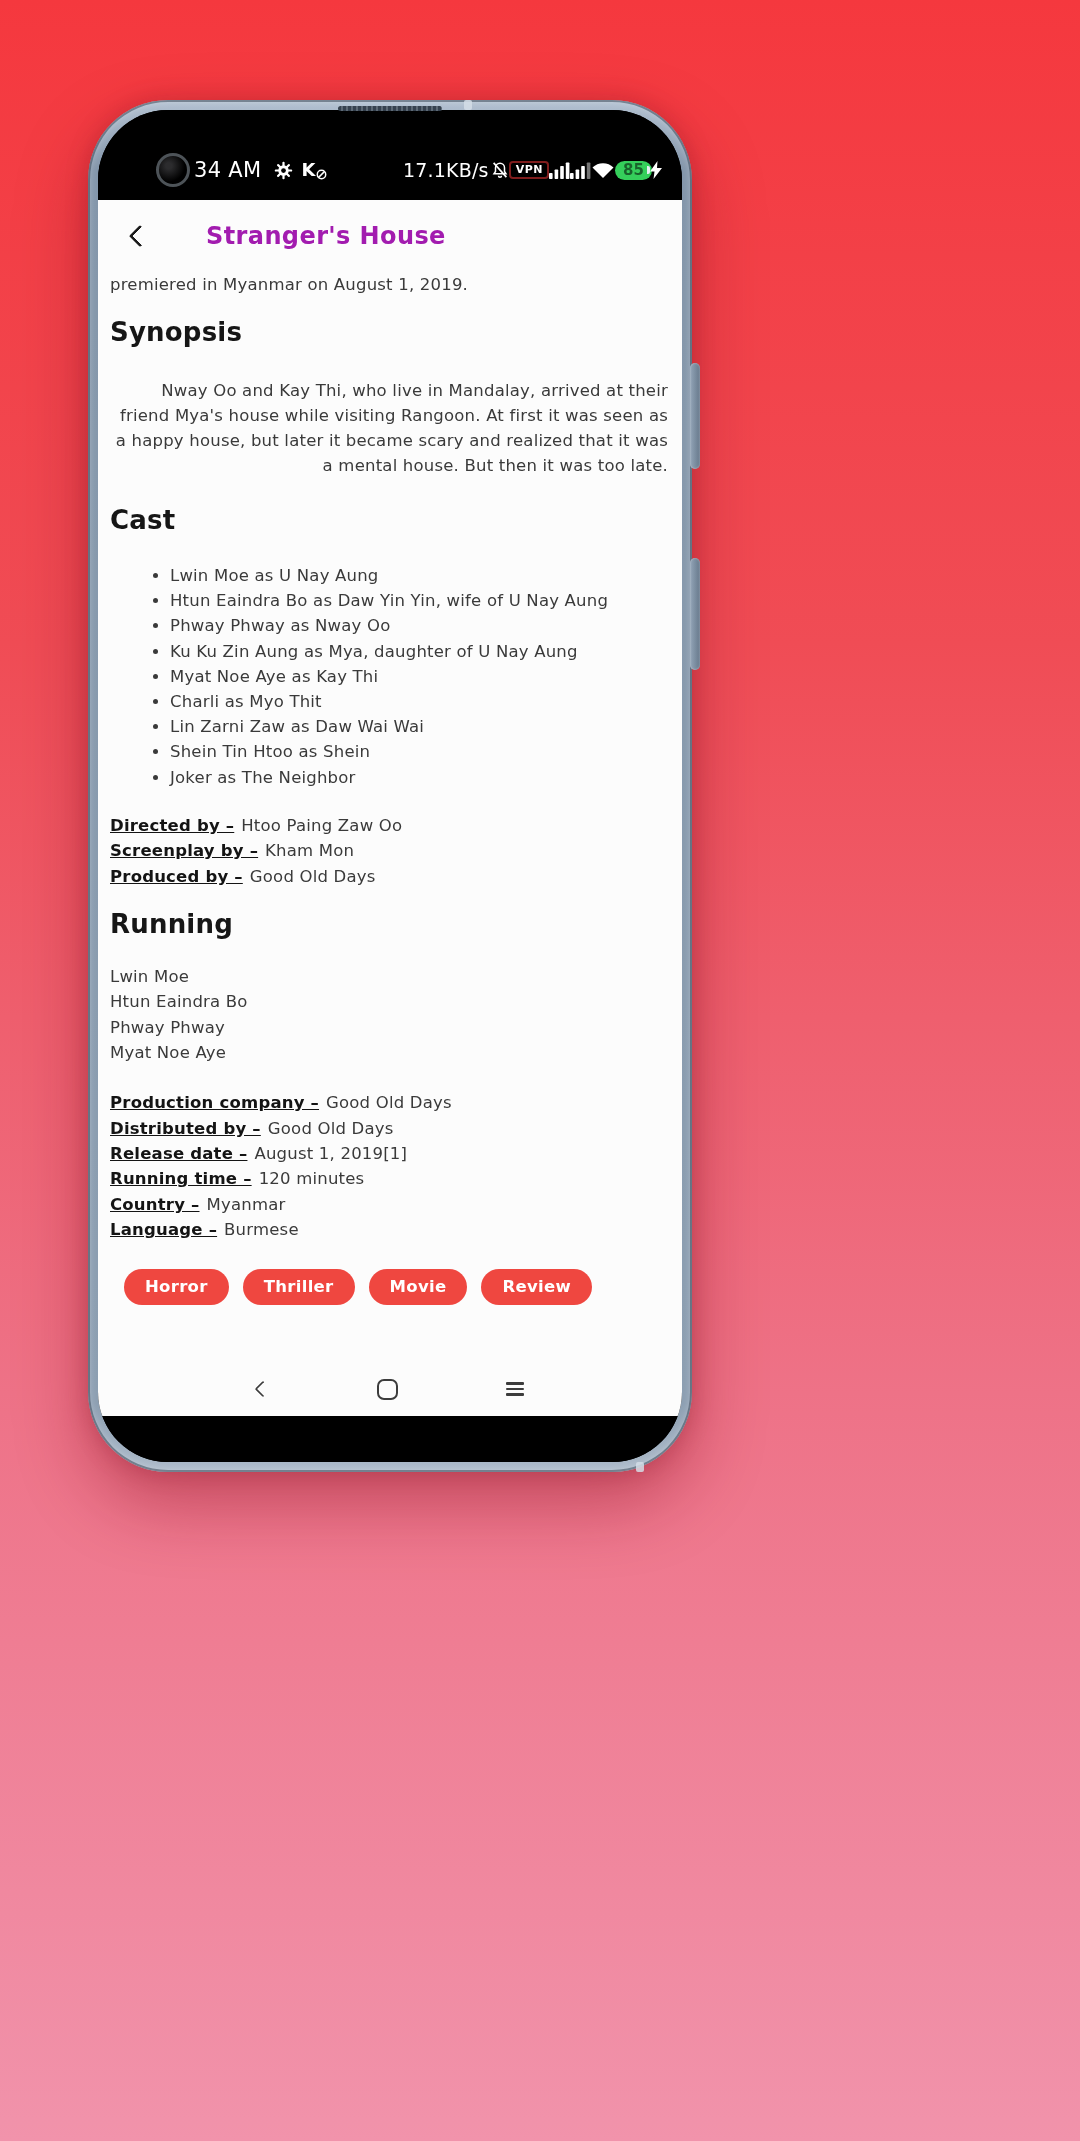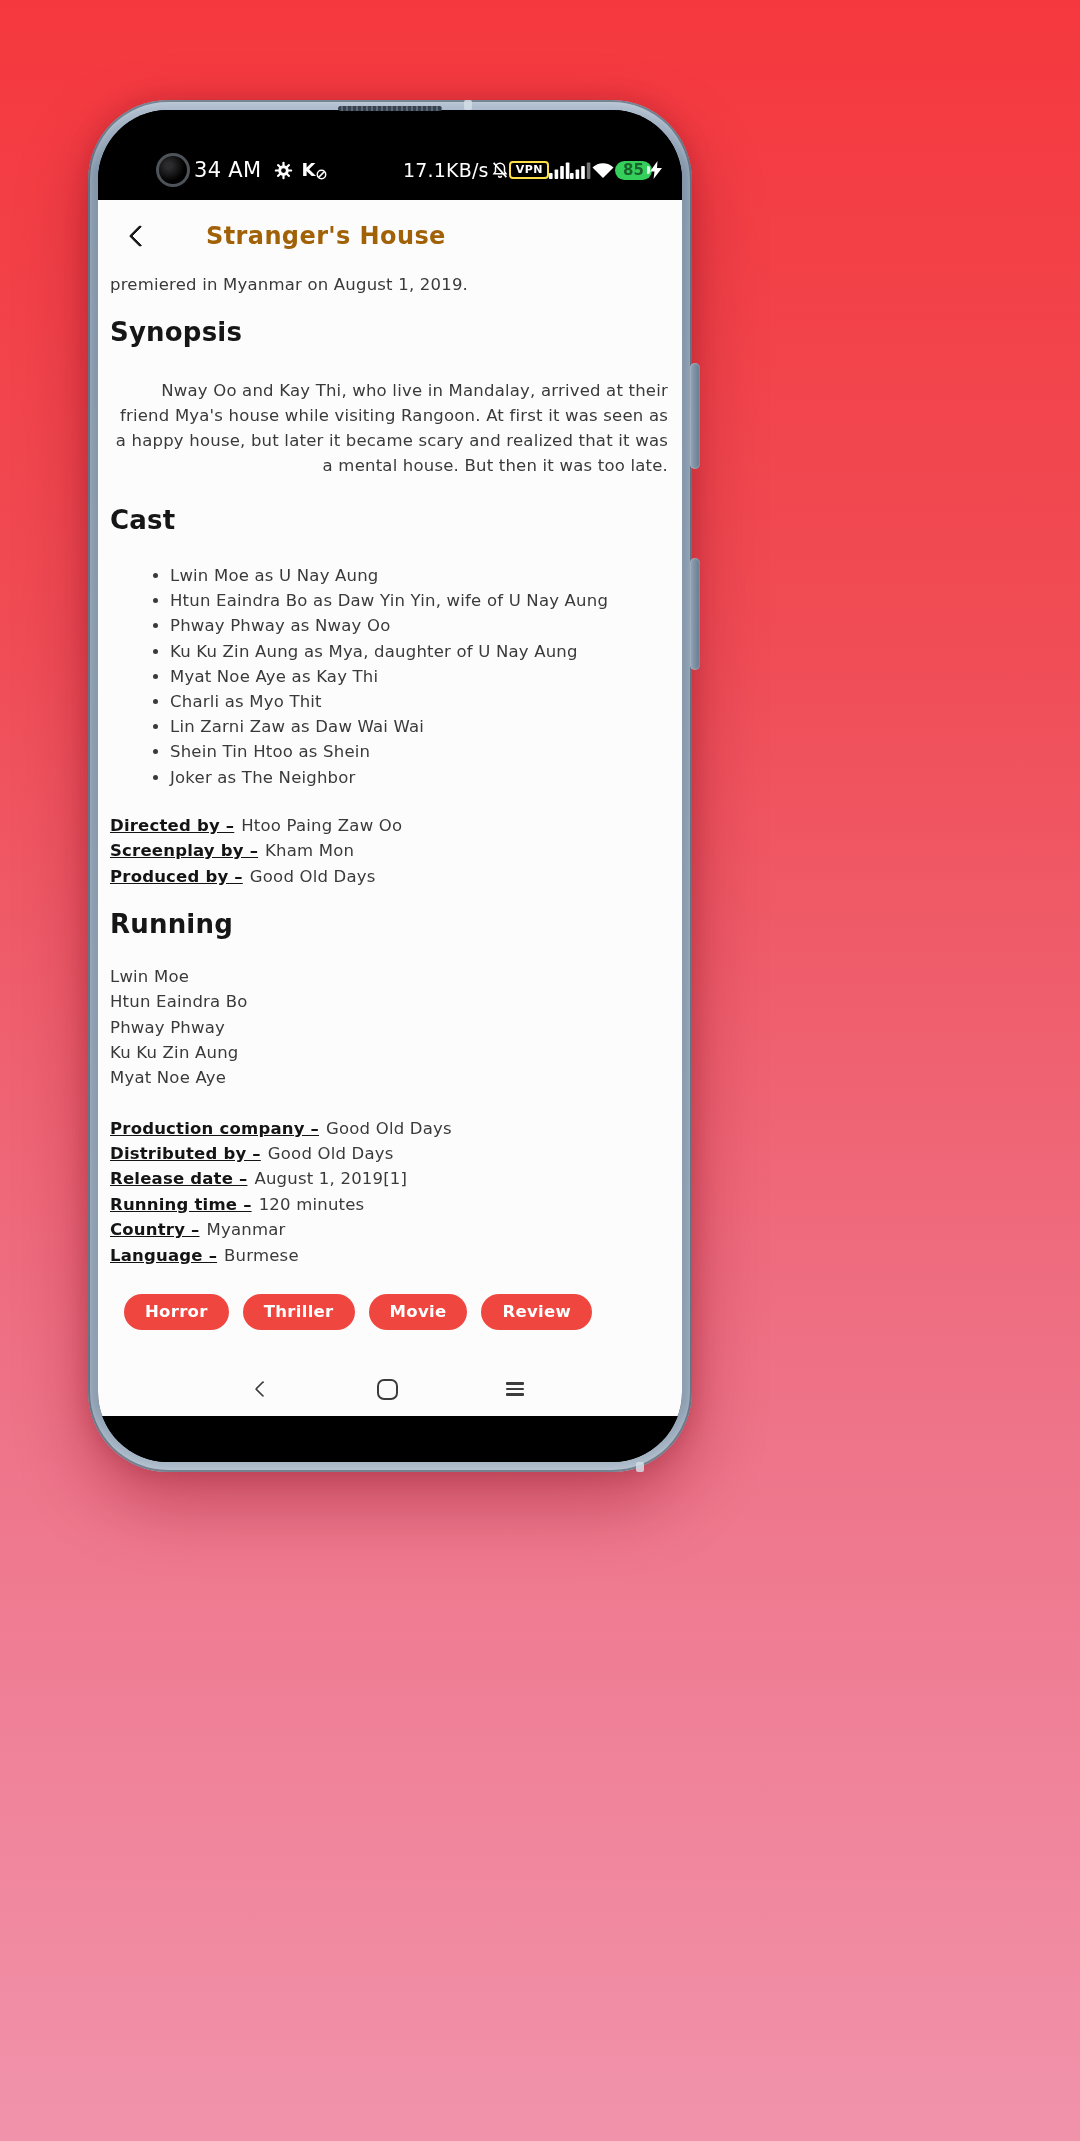--- a/index.html
+++ b/index.html
@@ -51,41 +51,41 @@
     border:3px solid #4d5358;box-sizing:border-box;
   }
   .sb-time{font-size:21px;margin-left:4px;letter-spacing:.3px;}
   .sb-gear{margin-left:13px;}
   .kwrap{display:inline-flex;align-items:flex-end;margin-left:8px;font-weight:700;font-size:18px;line-height:18px;}
   .kwrap svg{margin-left:1px;margin-bottom:-1px;}
   .sb-right{margin-left:auto;display:flex;align-items:center;gap:0;justify-content:center;}
   .sb-speed{font-size:19px;letter-spacing:.2px;margin-right:2px;}
   .vpn{
     font-size:11px;font-weight:700;letter-spacing:.5px;color:#fff;
-    border:2px solid #fde047;border-radius:4px;padding:1px 4px 1px 5px;line-height:12px;
+    border:2px solid #7f1d1d;border-radius:4px;padding:1px 4px 1px 5px;line-height:12px;
   }
   .battery{
     width:37px;height:19px;border-radius:9.5px;background:#35cf5b;
     display:flex;align-items:center;justify-content:center;
     font-size:15px;font-weight:700;color:rgba(10,40,20,.65);
   }
   .bnub{width:3px;height:8px;background:#e8edf2;border-radius:0 2px 2px 0;margin-left:-5px;}
   
   .app{flex:1 1 auto;display:flex;flex-direction:column;background:#fcfcfc;min-height:0;}
   .appbar{
     flex:0 0 auto;height:58px;box-sizing:border-box;display:flex;align-items:center;
     padding:14px 0 0 34px;
   }
   .back{width:22px;display:inline-flex;align-items:center;cursor:pointer;}
   .chev{
     display:inline-block;width:13px;height:13px;border-left:3.5px solid #1b1b1b;
     border-bottom:3.5px solid #1b1b1b;transform:rotate(45deg);border-radius:2px;
   }
   .title{
-    font-size:24px;font-weight:700;color:#a16207;margin:0 0 0 52px;letter-spacing:.4px;
+    font-size:24px;font-weight:700;color:#a21caf;margin:0 0 0 52px;letter-spacing:.4px;
   }
   .content{
     flex:1 1 auto;min-height:0;overflow:hidden;
     padding:14px 14px 0 12px;
     font-size:16.5px;line-height:25px;color:#3a3a3a;letter-spacing:.2px;
   }
   .content p{margin:0;}
   .content h2{
     font-size:26px;font-weight:700;color:#161616;margin:23px 0 0;letter-spacing:.2px;
   }
@@ -216,21 +216,20 @@
             <div class="kv"><span class="k">Directed by –</span><span class="v">Htoo Paing Zaw Oo</span></div>
             <div class="kv"><span class="k">Screenplay by –</span><span class="v">Kham Mon</span></div>
             <div class="kv"><span class="k">Produced by –</span><span class="v">Good Old Days</span></div>
           </div>
 
           <h2>Running</h2>
           <div class="plain-list">
             <div>Lwin Moe</div>
             <div>Htun Eaindra Bo</div>
             <div>Phway Phway</div>
-            <div>Ku Ku Zin Aung</div>
             <div>Myat Noe Aye</div>
           </div>
 
           <div class="kv-block details">
             <div class="kv"><span class="k">Production company –</span><span class="v">Good Old Days</span></div>
             <div class="kv"><span class="k">Distributed by –</span><span class="v">Good Old Days</span></div>
             <div class="kv"><span class="k">Release date –</span><span class="v">August 1, 2019[1]</span></div>
             <div class="kv"><span class="k">Running time –</span><span class="v">120 minutes</span></div>
             <div class="kv"><span class="k">Country –</span><span class="v">Myanmar</span></div>
             <div class="kv"><span class="k">Language –</span><span class="v">Burmese</span></div>

